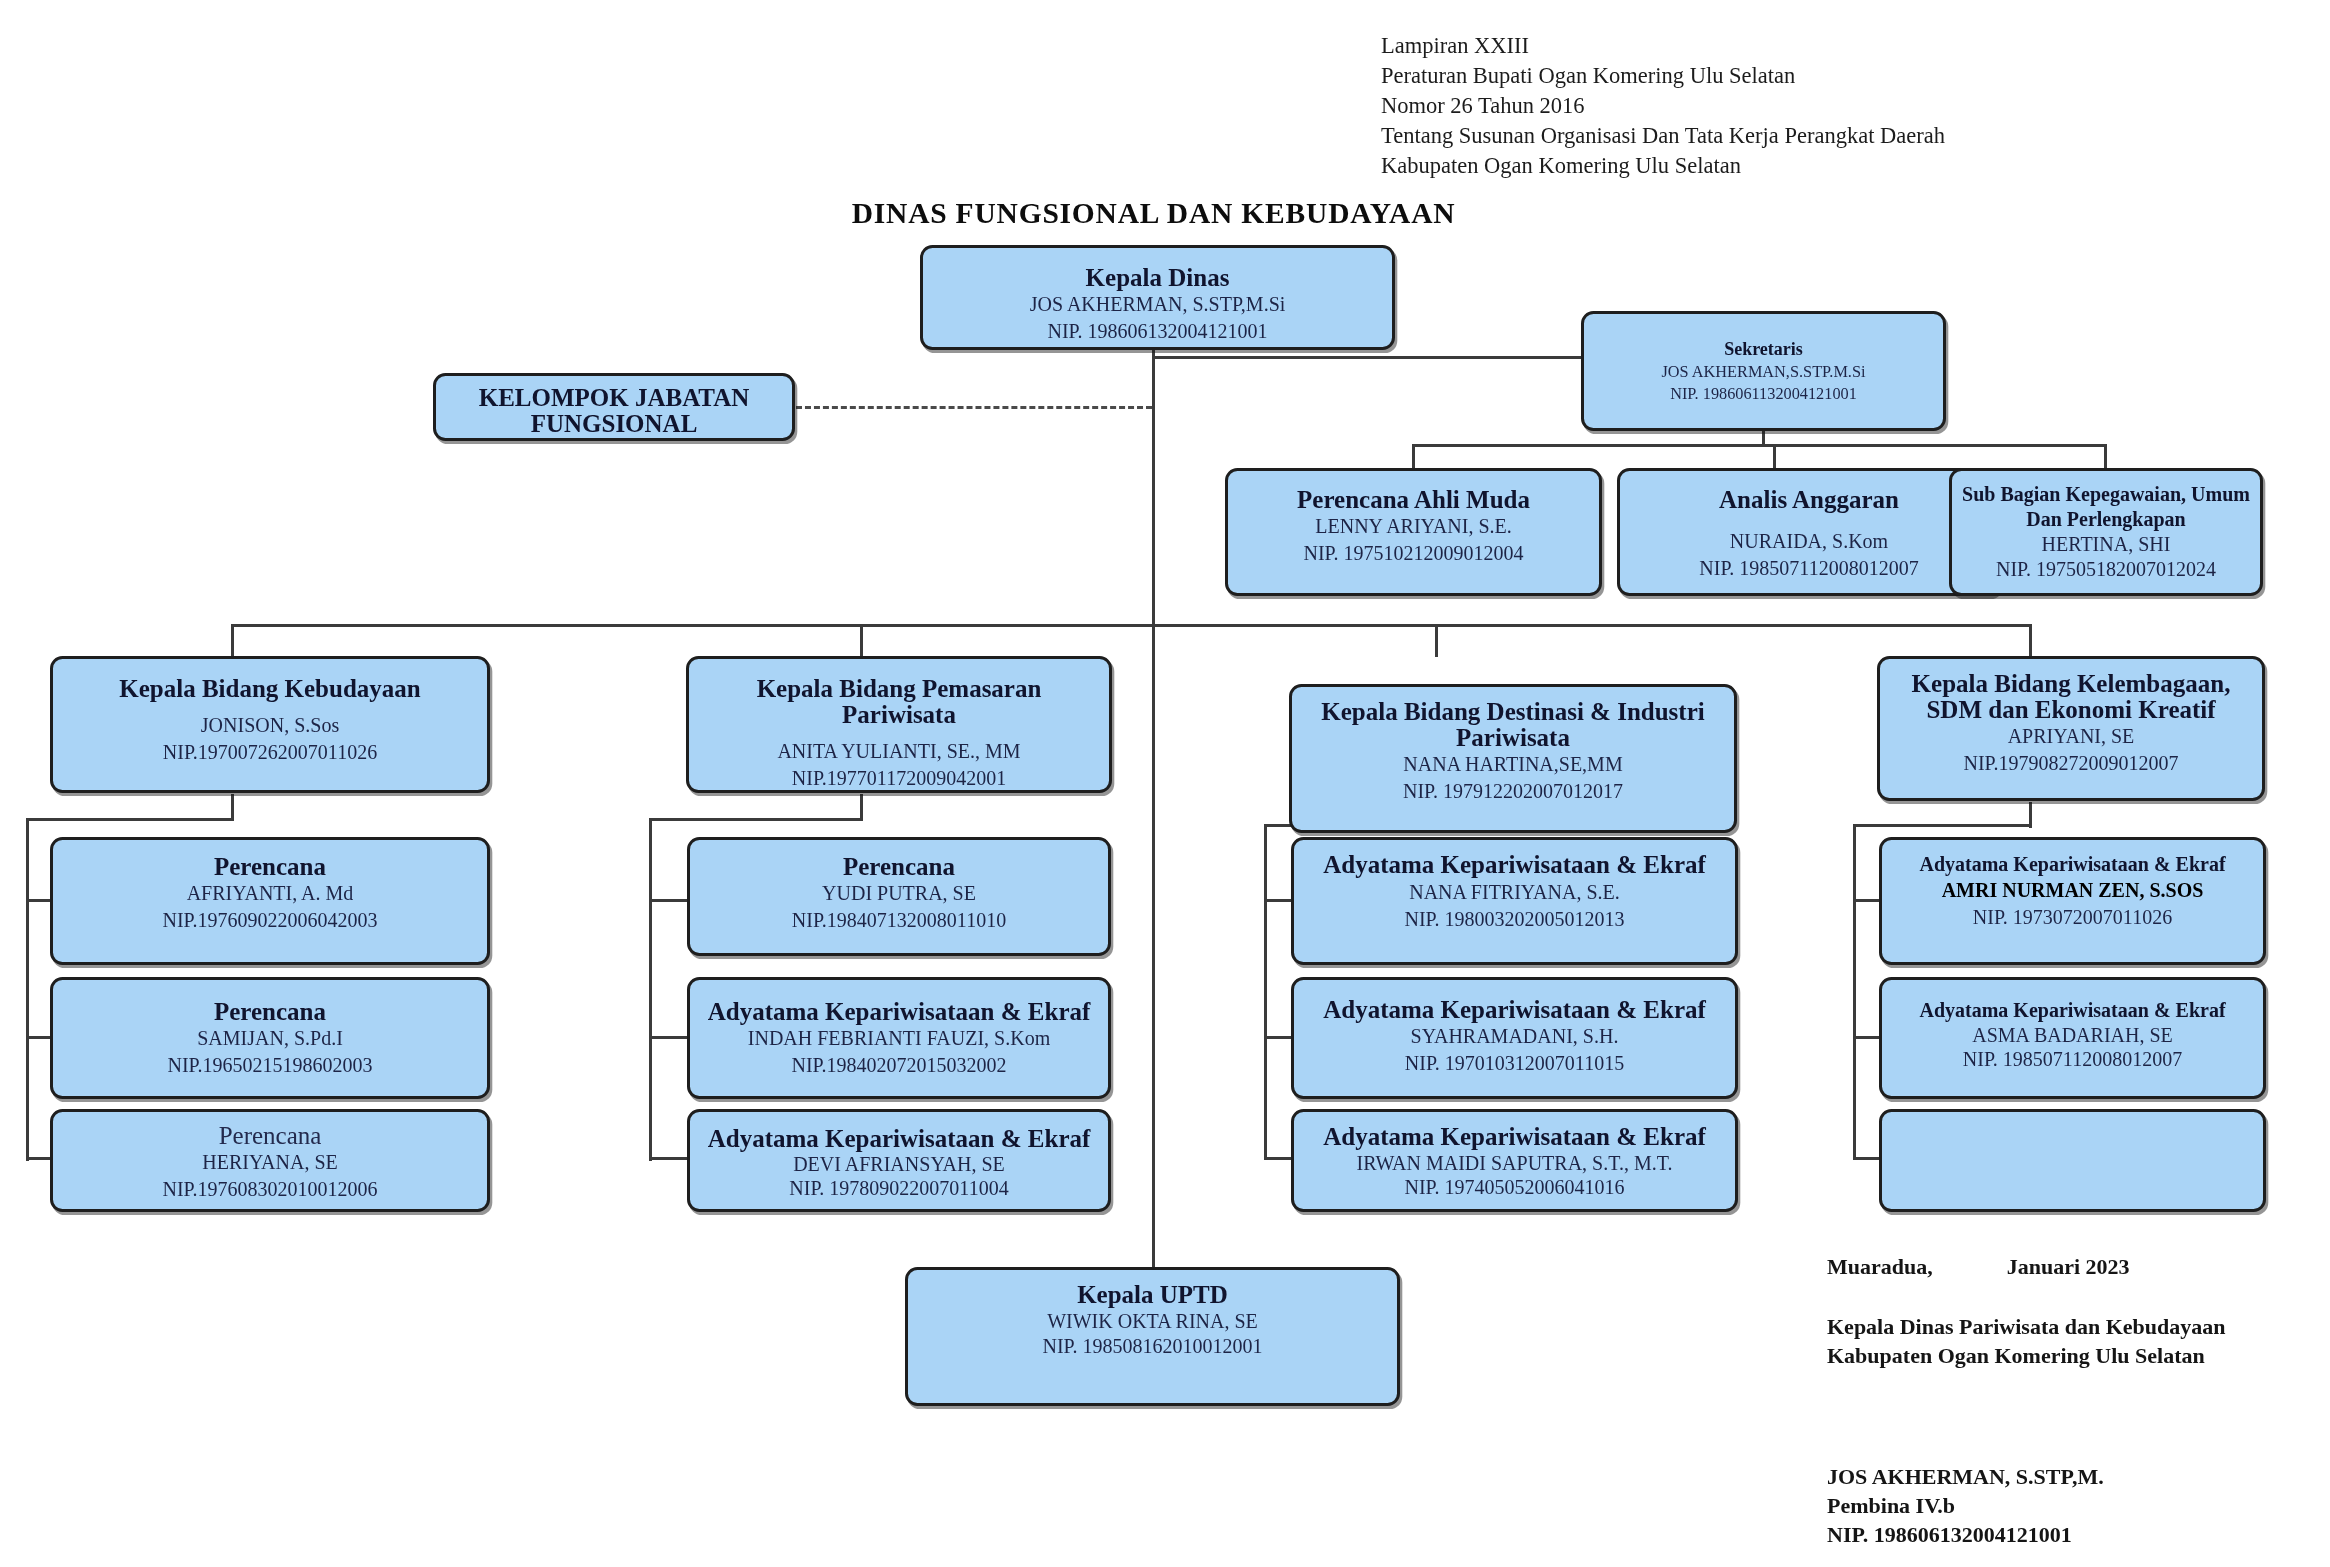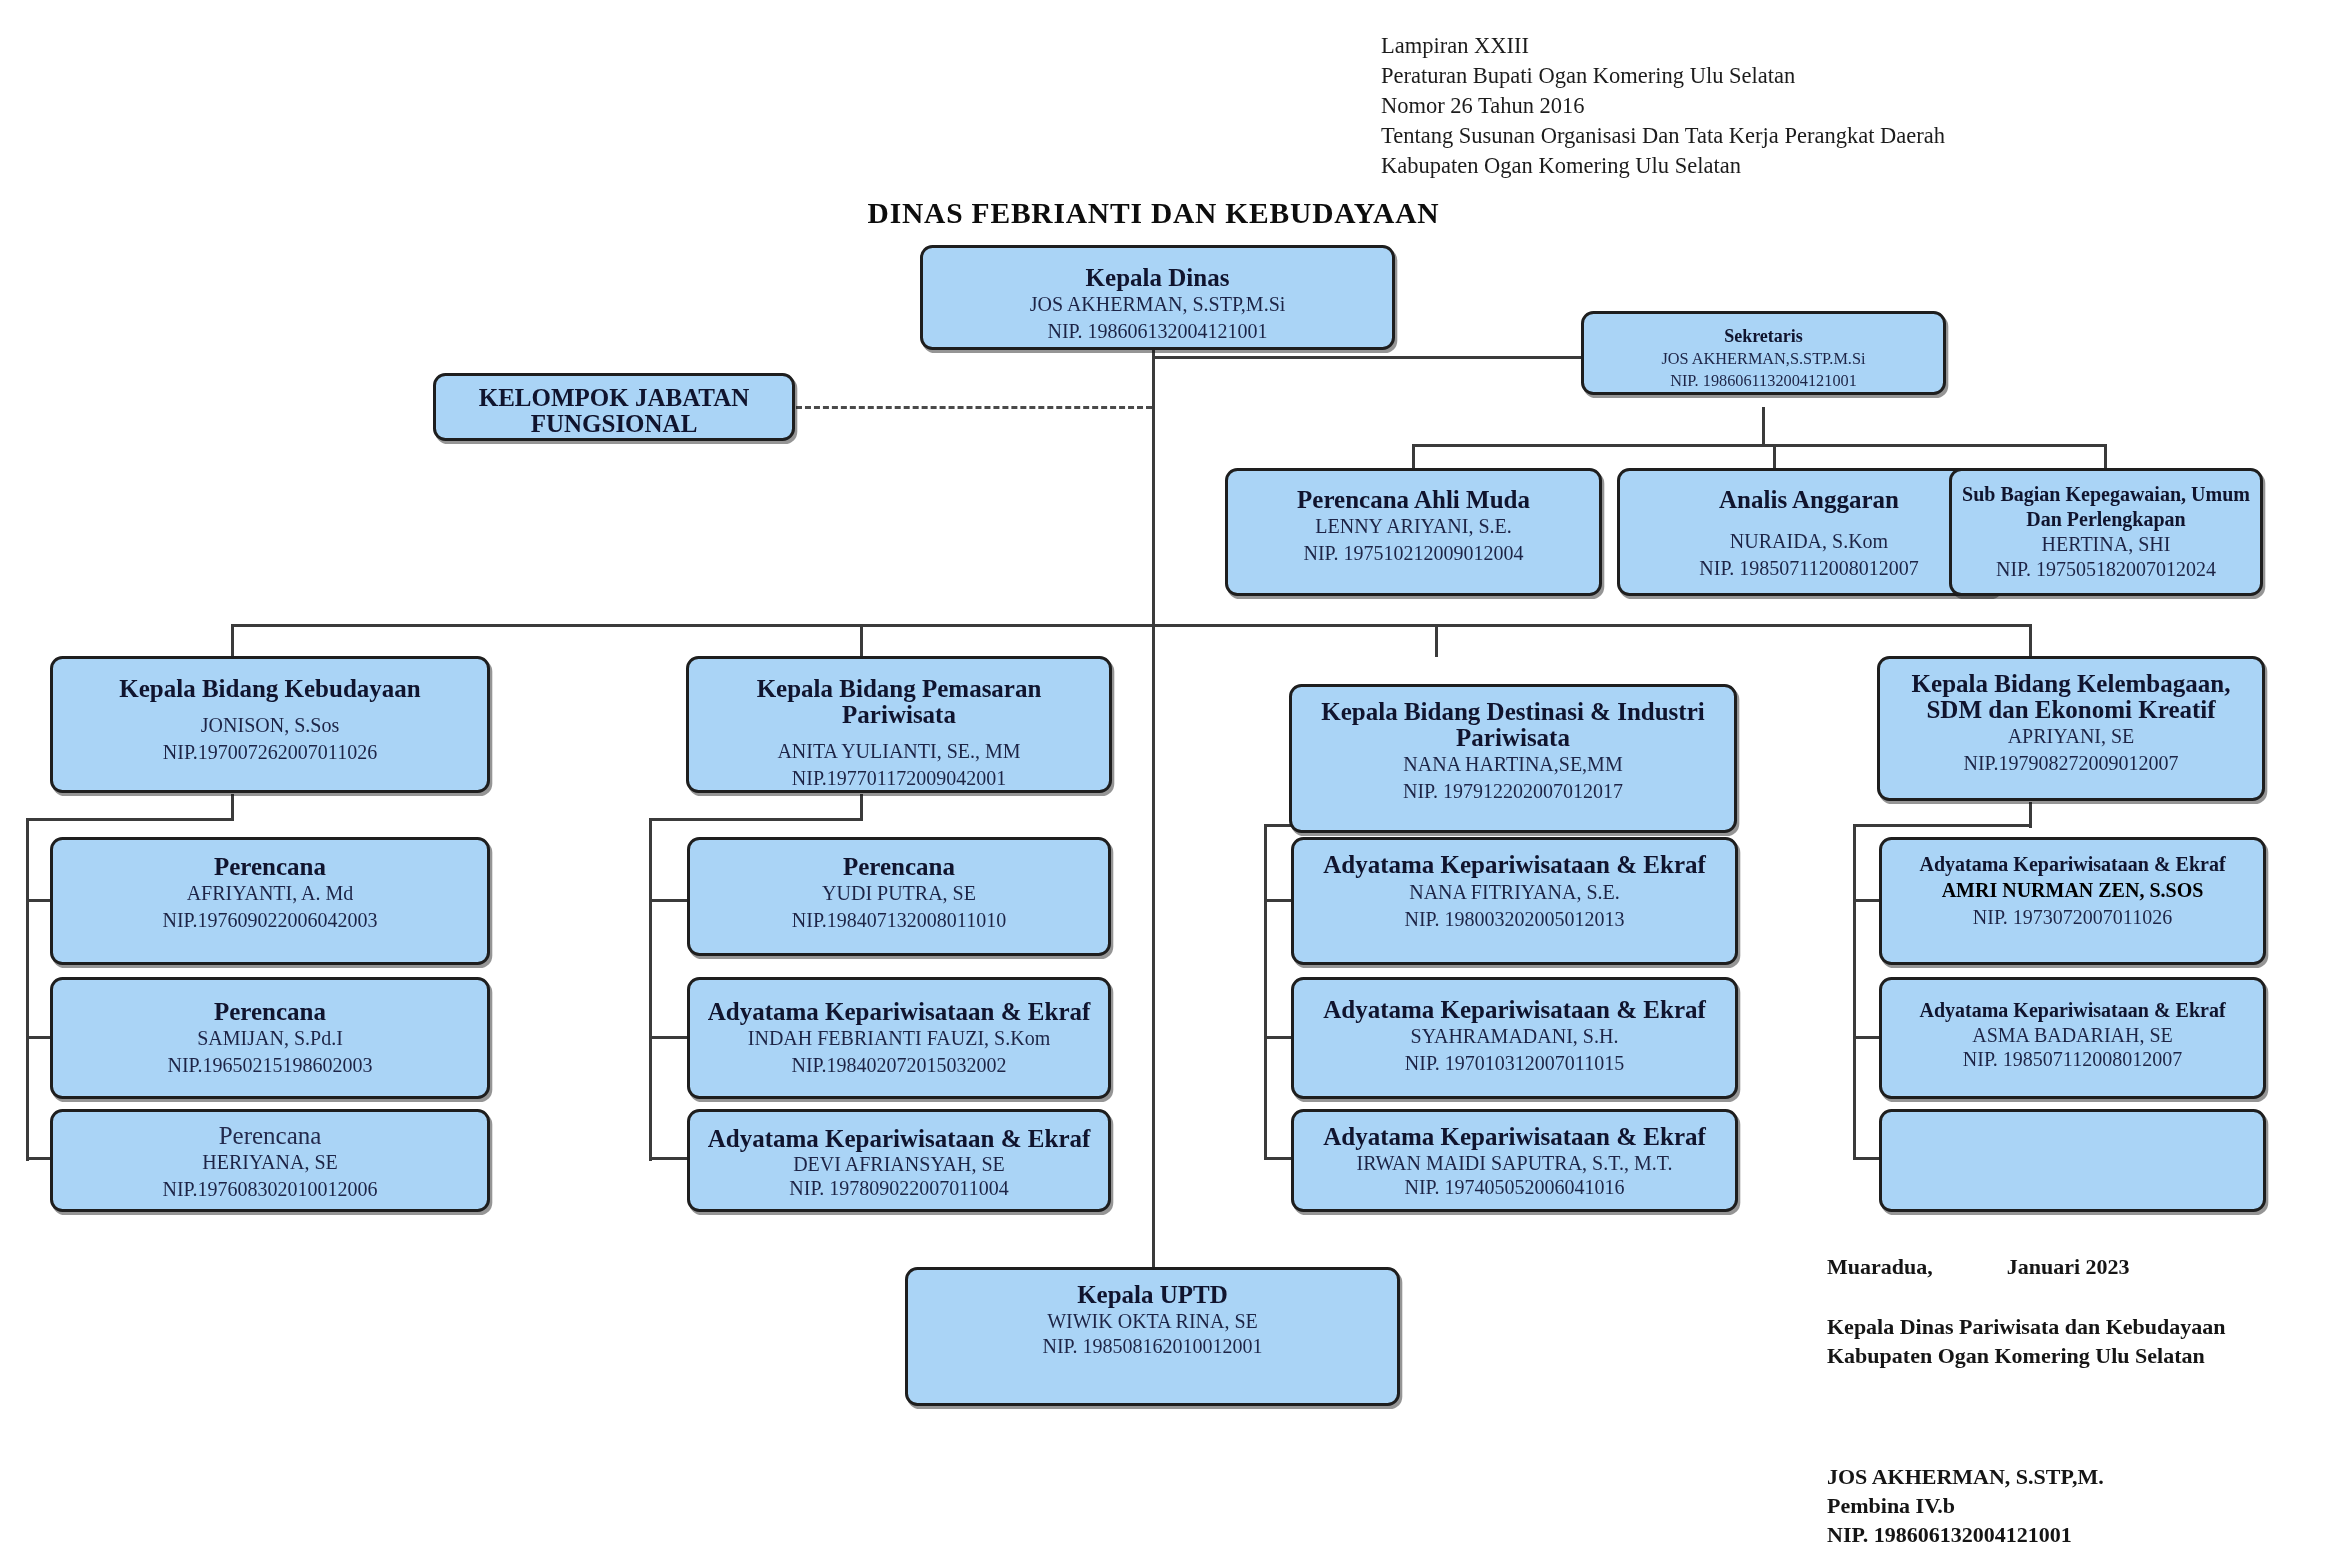--- a/index.html
+++ b/index.html
@@ -45,21 +45,21 @@
 <div class="canvas">
 
   <div class="hdr">
     <div>Lampiran XXIII</div>
     <div>Peraturan Bupati Ogan Komering Ulu Selatan</div>
     <div>Nomor 26 Tahun 2016</div>
     <div>Tentang Susunan Organisasi Dan Tata Kerja Perangkat Daerah</div>
     <div>Kabupaten Ogan Komering Ulu Selatan</div>
   </div>
 
-  <div class="chart-title">DINAS FEBRIANTI DAN KEBUDAYAAN</div>
+  <div class="chart-title">DINAS FUNGSIONAL DAN KEBUDAYAAN</div>
 
   <div class="vl" style="left:1152px;top:350px;height:919px;"></div>
 
   <div class="hl" style="left:1155px;top:356px;width:427px;"></div>
 
   <div class="dash" style="left:796px;top:406px;width:356px;"></div>
 
   <div class="vl" style="left:1762px;top:407px;height:38px;"></div>
   <div class="hl" style="left:1412px;top:444px;width:695px;"></div>
   <div class="vl" style="left:1412px;top:444px;height:24px;"></div>
@@ -99,21 +99,21 @@
   <div class="hl" style="left:1853px;top:899px;width:26.4px;"></div>
   <div class="hl" style="left:1853px;top:1036px;width:26.4px;"></div>
   <div class="hl" style="left:1853px;top:1157px;width:26.4px;"></div>
 
   <div class="node" style="left:920px;top:245px;width:475px;height:105px;padding-top:17px;">
     <div class="nt">Kepala Dinas</div>
     <div class="nn">JOS AKHERMAN, S.STP,M.Si</div>
     <div class="np">NIP. 198606132004121001</div>
   </div>
 
-  <div class="node small" style="left:1581px;top:311px;width:365px;height:84px;padding-top:11px;">
+  <div class="node small" style="left:1581px;top:311px;width:365px;height:120px;padding-top:24px;">
     <div class="nt">Sekretaris</div>
     <div class="nn">JOS AKHERMAN,S.STP.M.Si</div>
     <div class="np">NIP. 1986061132004121001</div>
   </div>
 
   <div class="node" style="left:433px;top:373px;width:362px;height:68px;padding-top:9.3px;">
     <div class="nt" style="line-height:26px;">KELOMPOK JABATAN FUNGSIONAL</div>
   </div>
 
   <div class="node" style="left:1225px;top:468px;width:377px;height:128px;padding-top:15.5px;">

